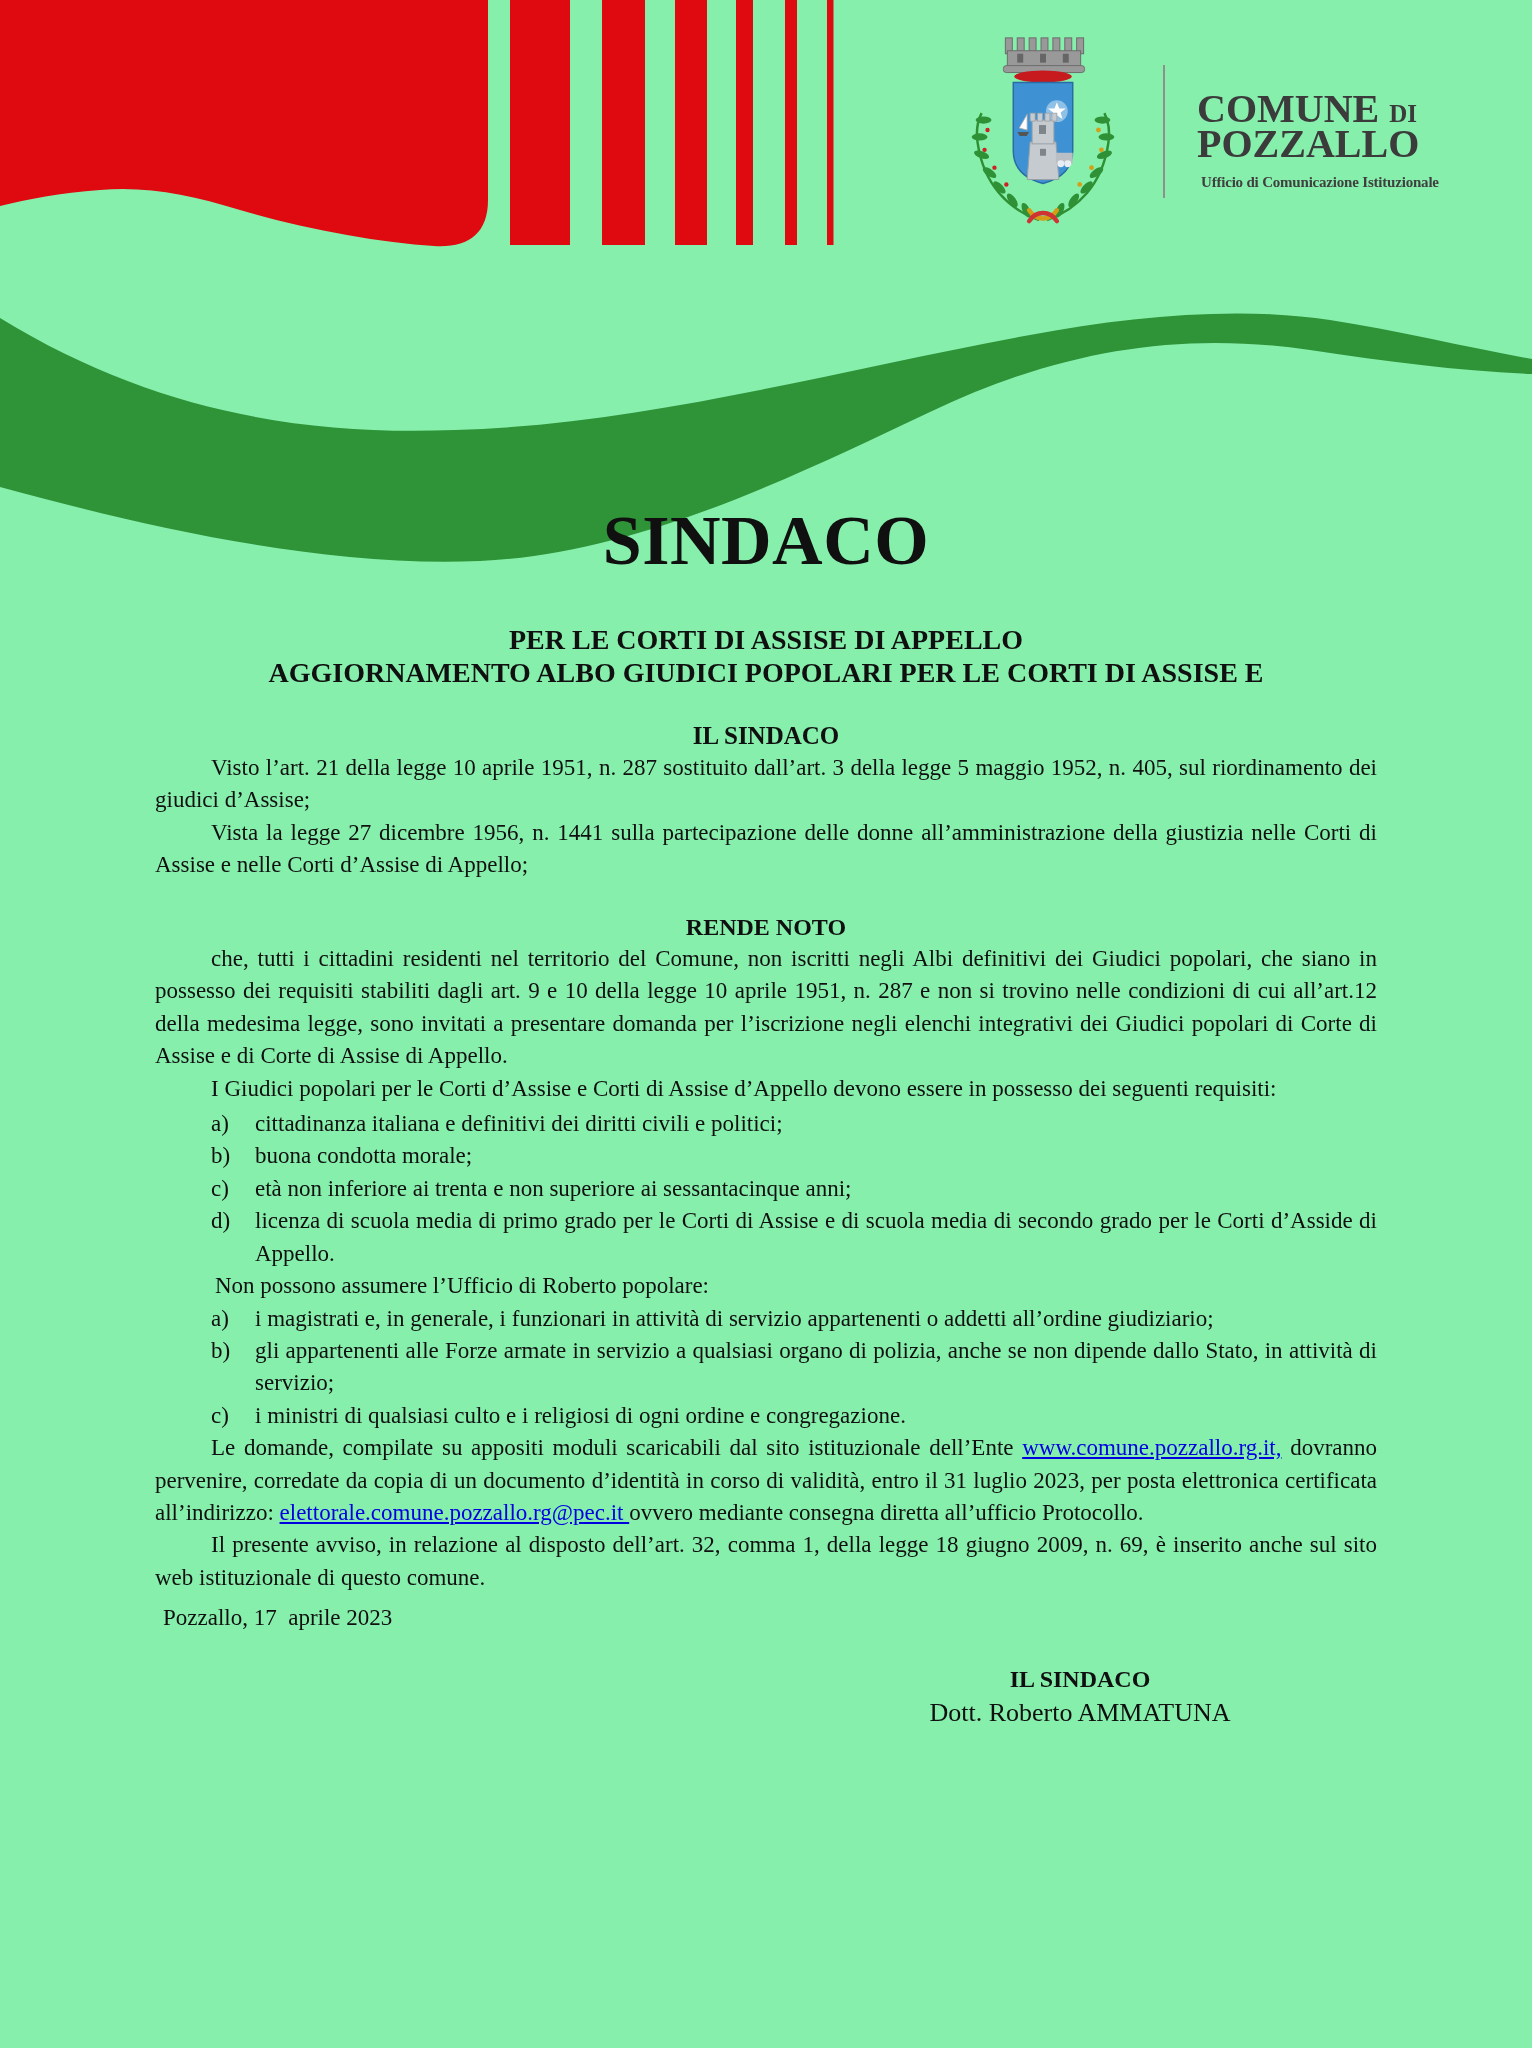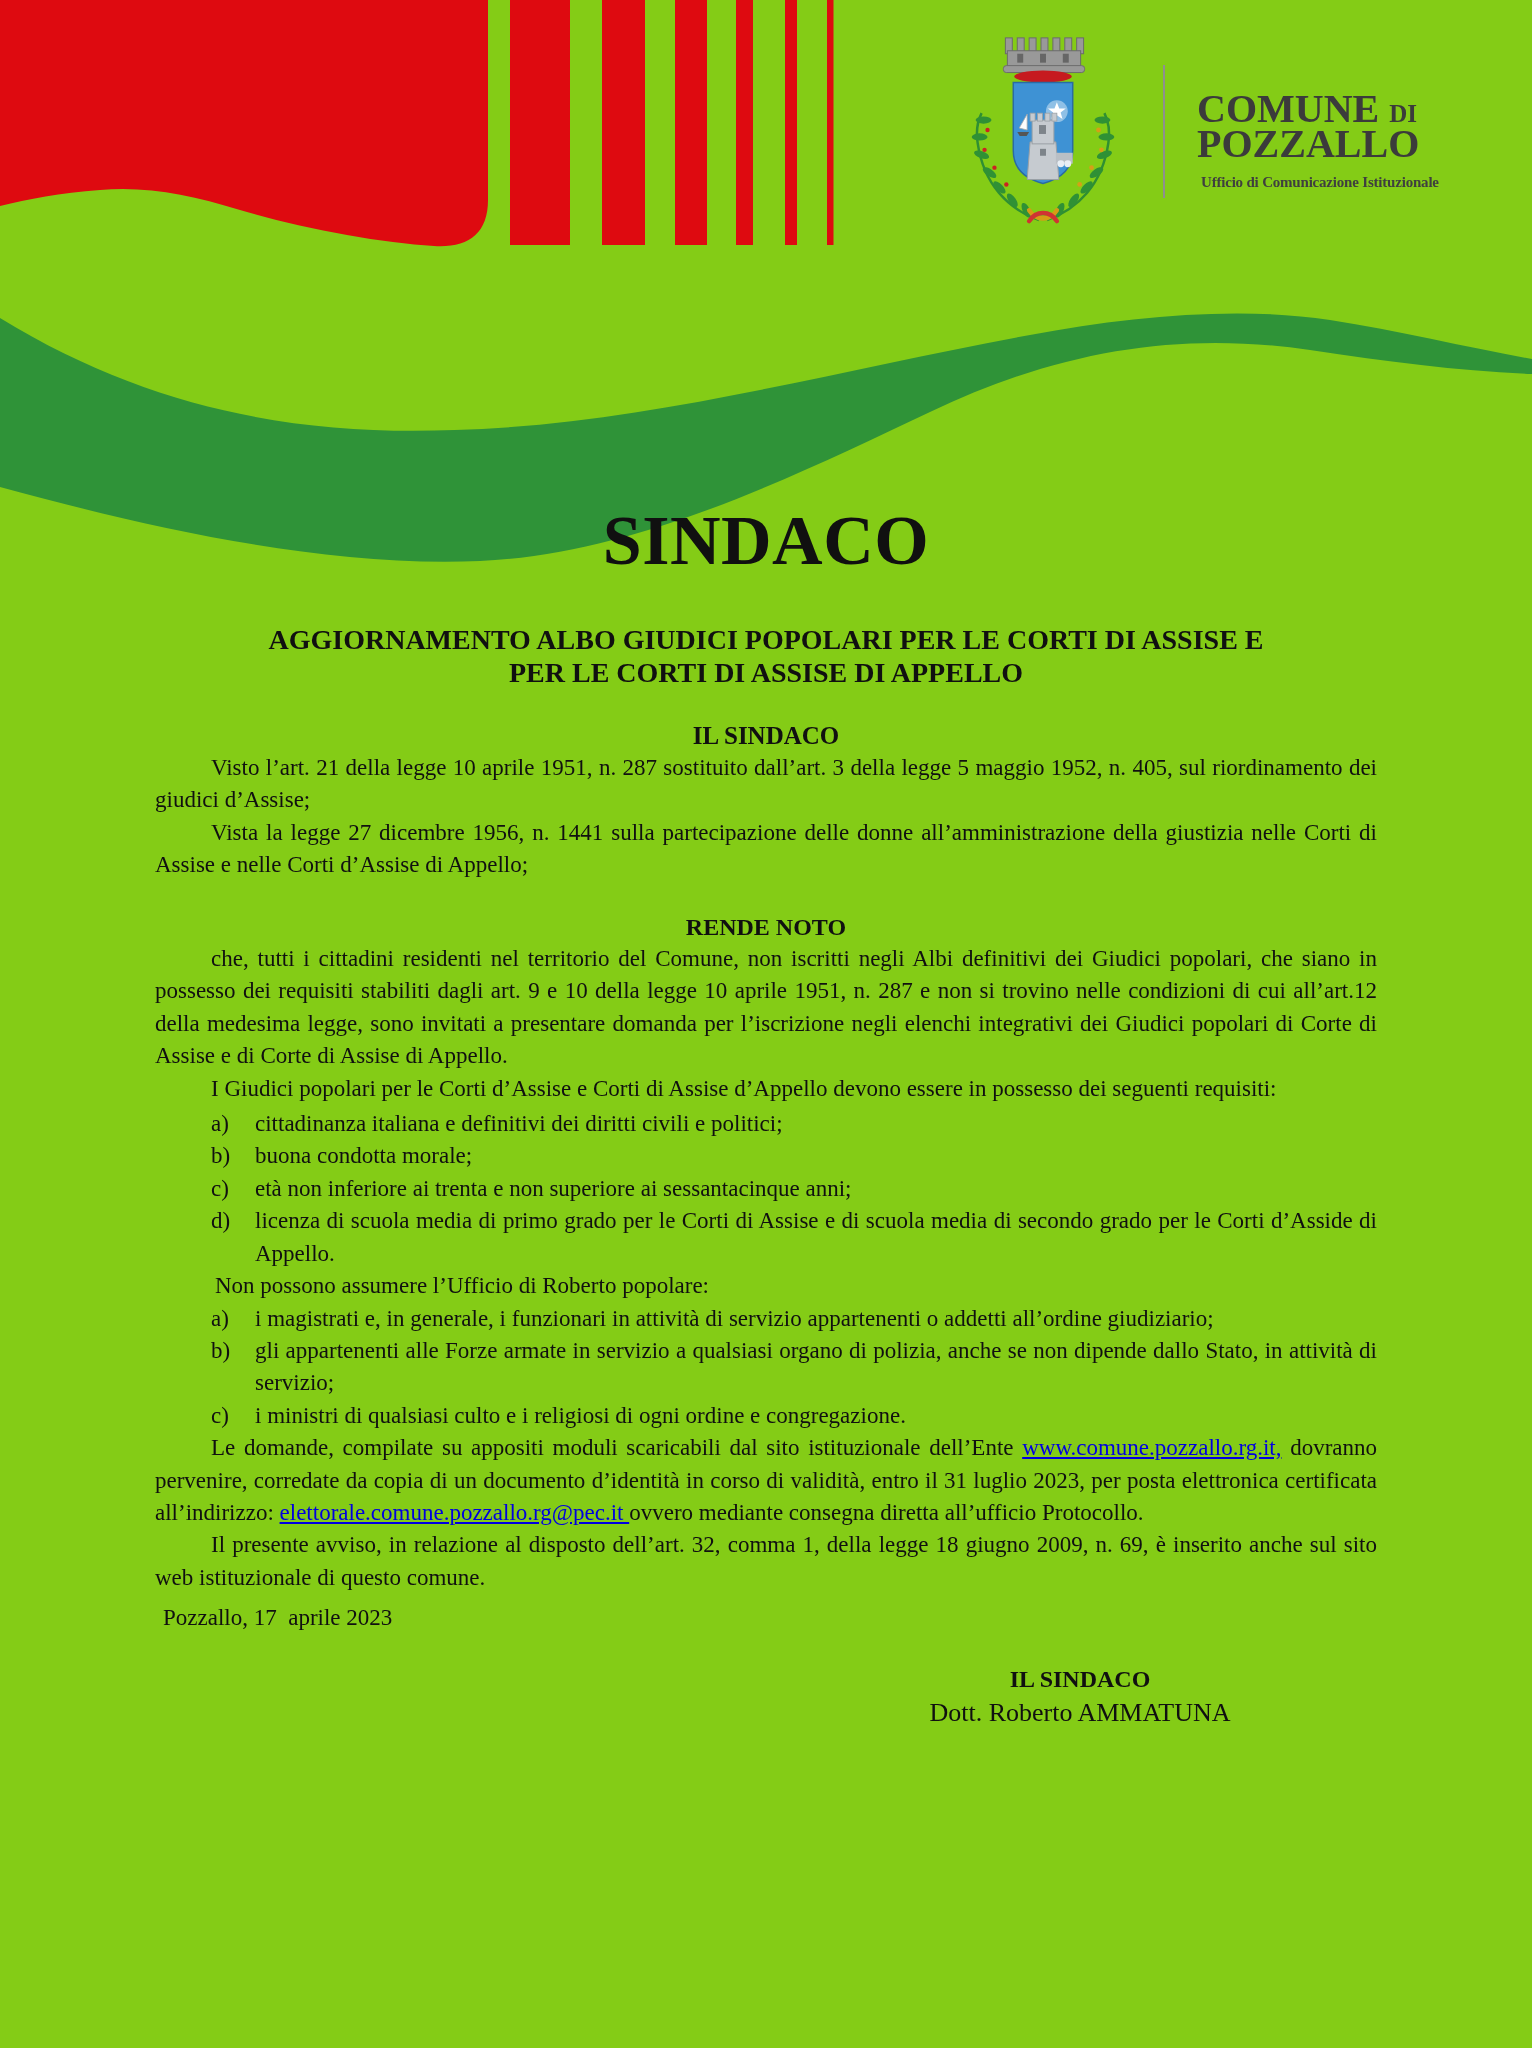--- a/index.html
+++ b/index.html
@@ -1,16 +1,16 @@
 <!DOCTYPE html>
 <html><head>
 <meta charset="utf-8">
 <style>
   html,body{margin:0;padding:0;background:#ffffff;}
-  .page{position:relative;width:1532px;height:2048px;background:#84cc16;overflow:hidden;
+  .page{position:relative;width:1532px;height:2048px;background:#86efac;overflow:hidden;
         font-family:"Liberation Serif","DejaVu Serif",serif;color:#101010;}
   .header-art{position:absolute;left:0;top:0;width:1532px;height:580px;display:block;}
   .crest{position:absolute;left:953px;top:26px;width:180px;height:208px;}
   .brand-divider{position:absolute;left:1163px;top:65px;width:2px;height:133px;background:#8f8f8f;}
   .brand{position:absolute;left:1197px;top:0;width:330px;color:#3b3b3b;}
   .brand-line1{position:absolute;left:0;top:86px;font-size:40px;line-height:46px;font-weight:bold;white-space:nowrap;}
   .brand-line1 .small-di{font-size:25px;}
   .brand-line2{position:absolute;left:0;top:121px;font-size:40px;line-height:46px;font-weight:bold;white-space:nowrap;}
   .brand-tagline{position:absolute;left:4px;top:172px;font-size:15px;line-height:20px;font-weight:bold;letter-spacing:-0.2px;white-space:nowrap;color:#3f3f3f;}
   .content{position:absolute;left:155px;top:505px;width:1222px;font-size:23px;line-height:32.4px;}
@@ -140,22 +140,22 @@
   <div class="brand">
     <div class="brand-line1"><span>COMUNE</span>&nbsp;<span class="small-di">DI</span></div>
     <div class="brand-line2">POZZALLO</div>
     <div class="brand-tagline">Ufficio di Comunicazione Istituzionale</div>
   </div>
 
   <div class="content">
     <h1 class="doc-title">SINDACO</h1>
 
     <div class="doc-subtitle">
+      <div>PER LE CORTI DI ASSISE DI APPELLO</div>
       <div>AGGIORNAMENTO ALBO GIUDICI POPOLARI PER LE CORTI DI ASSISE E</div>
-      <div>PER LE CORTI DI ASSISE DI APPELLO</div>
     </div>
 
     <div class="h-sindaco">IL SINDACO</div>
 
     <p class="body-par indent mt-p1">Visto l’art. 21 della legge 10 aprile 1951, n. 287 sostituito dall’art. 3 della legge 5 maggio 1952, n. 405, sul riordinamento dei giudici d’Assise;</p>
     <p class="body-par indent">Vista la legge 27 dicembre 1956, n. 1441 sulla partecipazione delle donne all’amministrazione della giustizia nelle Corti di Assise e nelle Corti d’Assise di Appello;</p>
 
     <div class="h-rende">RENDE NOTO</div>
 
     <p class="body-par indent mt-p3">che, tutti i cittadini residenti nel territorio del Comune, non iscritti negli Albi definitivi dei Giudici popolari, che siano in possesso dei requisiti stabiliti dagli art. 9 e 10 della legge 10 aprile 1951, n. 287 e non si trovino nelle condizioni di cui all’art.12 della medesima legge, sono invitati a presentare domanda per l’iscrizione negli elenchi integrativi dei Giudici popolari di Corte di Assise e di Corte di Assise di Appello.</p>

